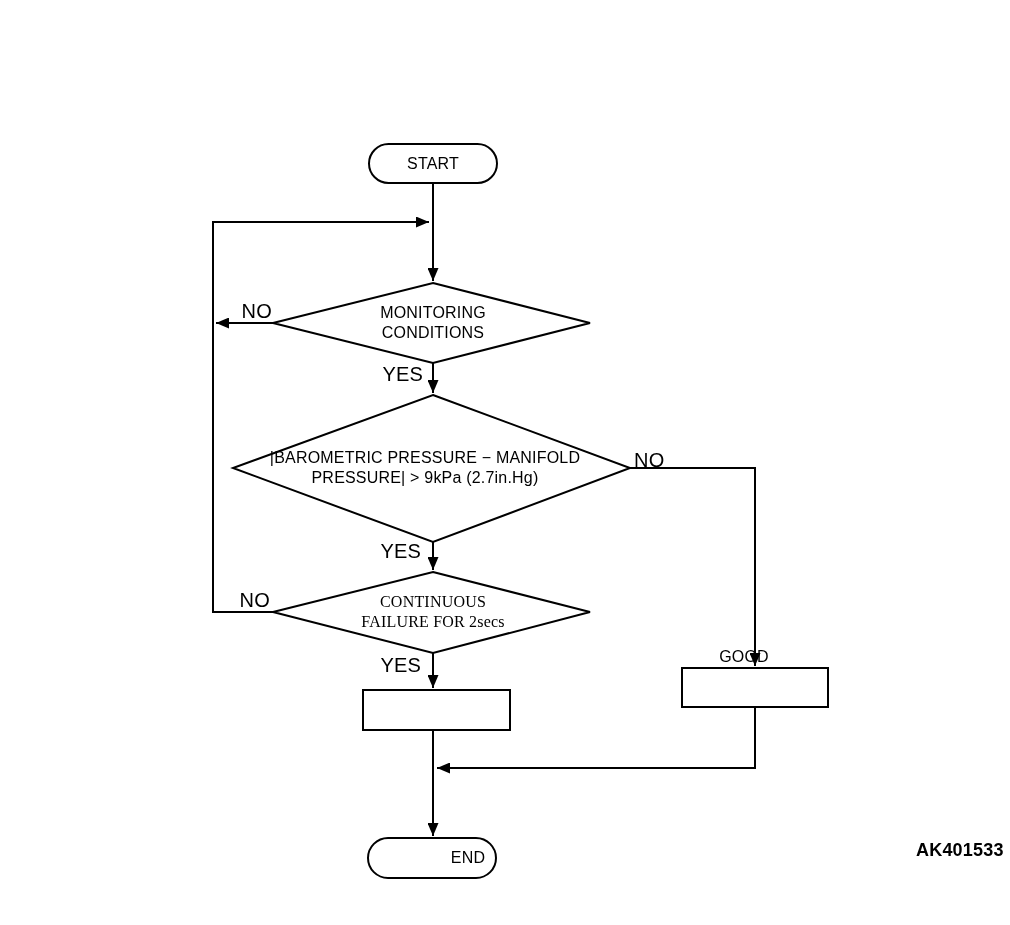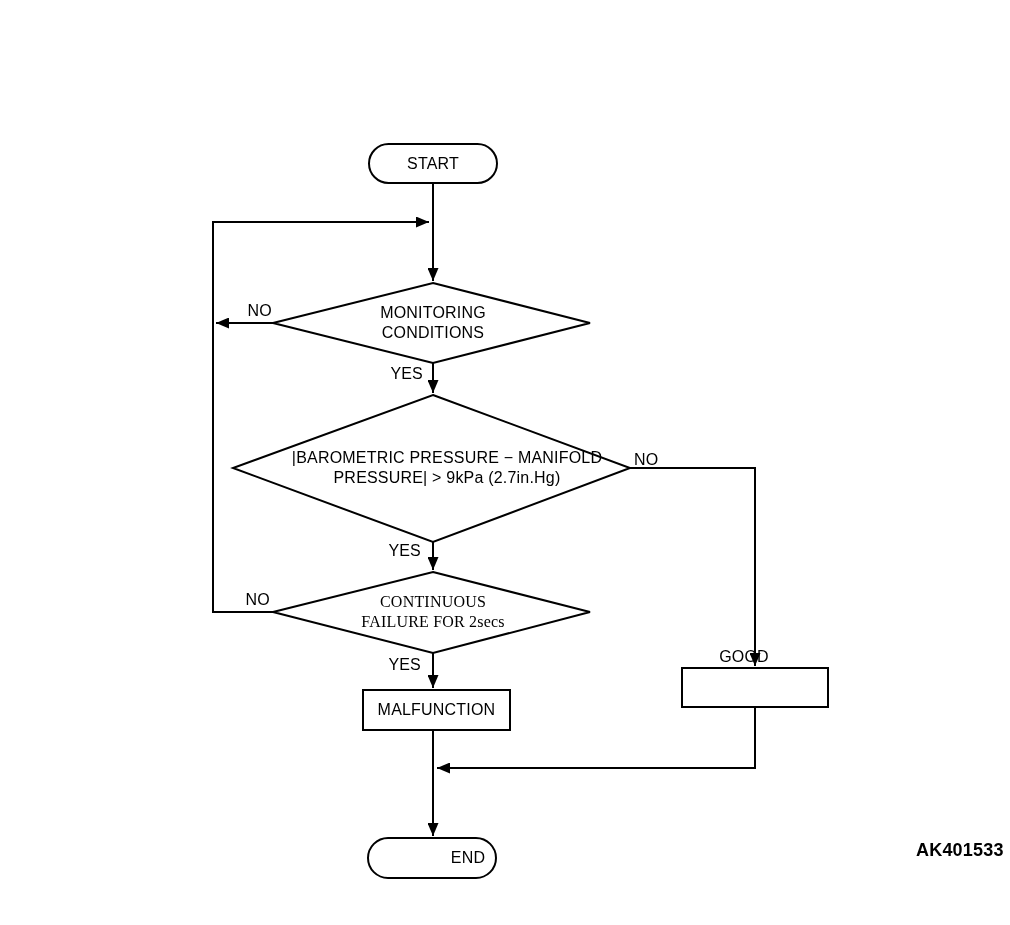--- a/index.html
+++ b/index.html
@@ -42,21 +42,21 @@
     text-align: center;
     white-space: pre-line;
     font-size: 16px;
     line-height: 1.25;
     letter-spacing: 0.2px;
   }
   .edge-label {
     position: absolute;
     display: flex;
     align-items: center;
-    font-size: 16px;
+    font-size: 20px;
     line-height: 1;
     letter-spacing: 0.2px;
   }
   .edge-label.align-right { justify-content: flex-end; }
   .edge-label.align-left  { justify-content: flex-start; }
   .figure-id {
     position: absolute;
     font-size: 18px;
     font-weight: bold;
     letter-spacing: 0.2px;
@@ -91,27 +91,26 @@
     <rect class="shape" x="363" y="690" width="147" height="40"></rect>
     <rect class="shape" x="682" y="668" width="146" height="39"></rect>
     <rect class="shape" x="368" y="838" width="128" height="40" rx="20"></rect>
   </svg>
 
   <div class="node-label" style="left:369px; top:144px; width:128px; height:39px;">START</div>
 
   <div class="node-label" style="left:323px; top:301px; width:220px; height:44px;text-align:center;">MONITORING
 CONDITIONS</div>
 
-  <div class="node-label" style="left:252px; top:446px; width:390px; height:44px;">|BAROMETRIC PRESSURE − MANIFOLD
+  <div class="node-label" style="left:230px; top:446px; width:390px; height:44px;">|BAROMETRIC PRESSURE − MANIFOLD
 PRESSURE| &gt; 9kPa (2.7in.Hg)</div>
 
   <div class="node-label" style="left:323px; top:590px; width:220px; height:44px;font-family:Liberation Serif, serif;">CONTINUOUS
 FAILURE FOR 2secs</div>
 
-  <div class="node-label" style="left:363px; top:690px; width:147px; height:40px;">MALFUNCTION</div>
 
   <div class="node-label" style="left:682px; top:637px; width:124px; height:39px;">GOOD</div>
 
   <div class="node-label" style="left:368px; top:838px; width:128px; height:40px;margin-left:36px;">END</div>
 
   <div class="edge-label align-right" style="left:230px; top:302px; width:42px; height:18px;">NO</div>
 
   <div class="edge-label align-right" style="left:373px; top:365px; width:50px; height:18px;">YES</div>
 
   <div class="edge-label align-left" style="left:634px; top:451px; width:60px; height:18px;">NO</div>

